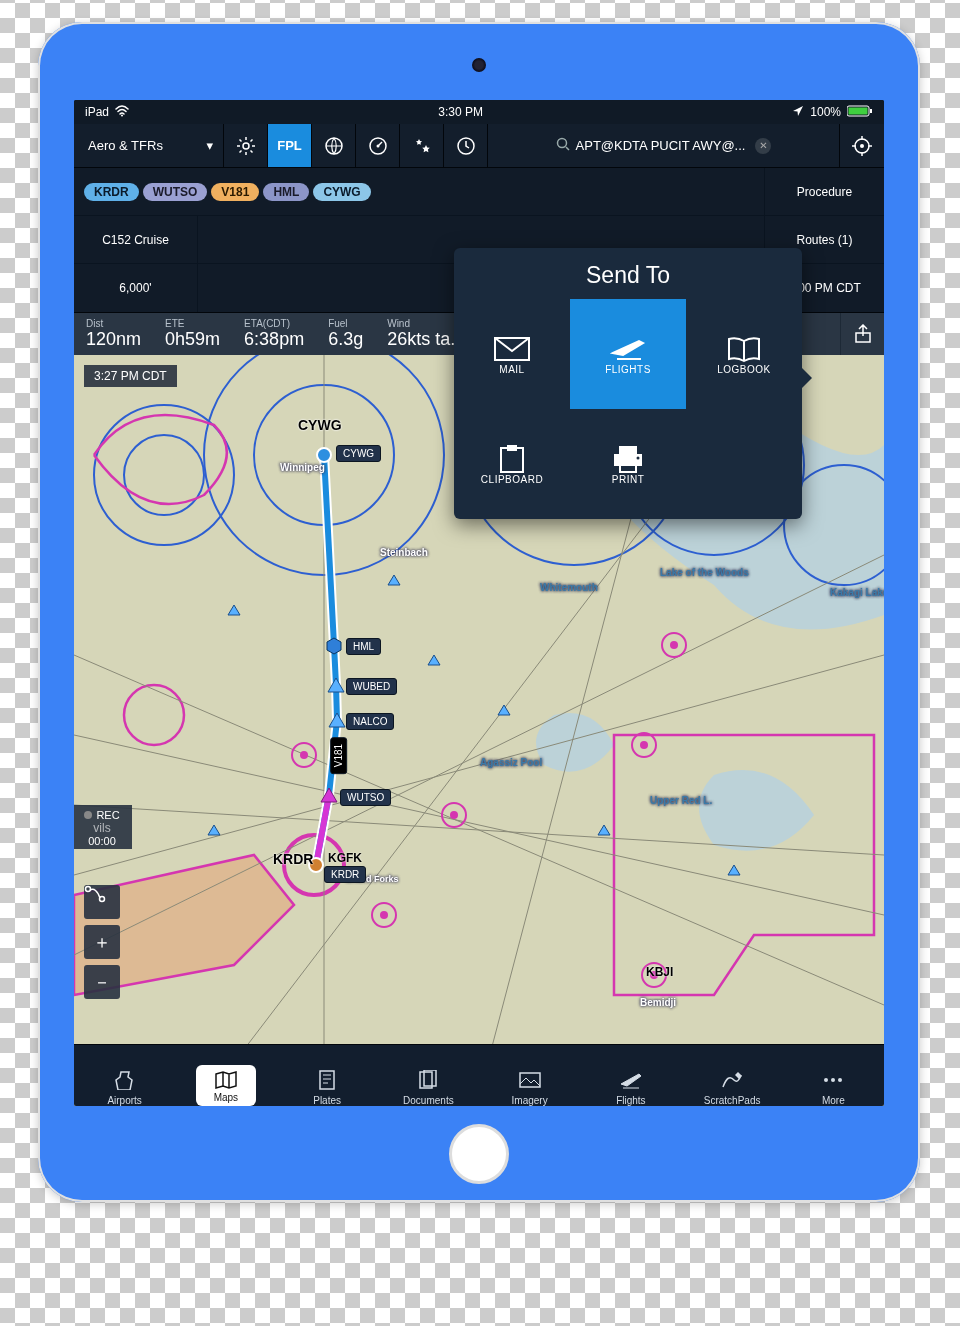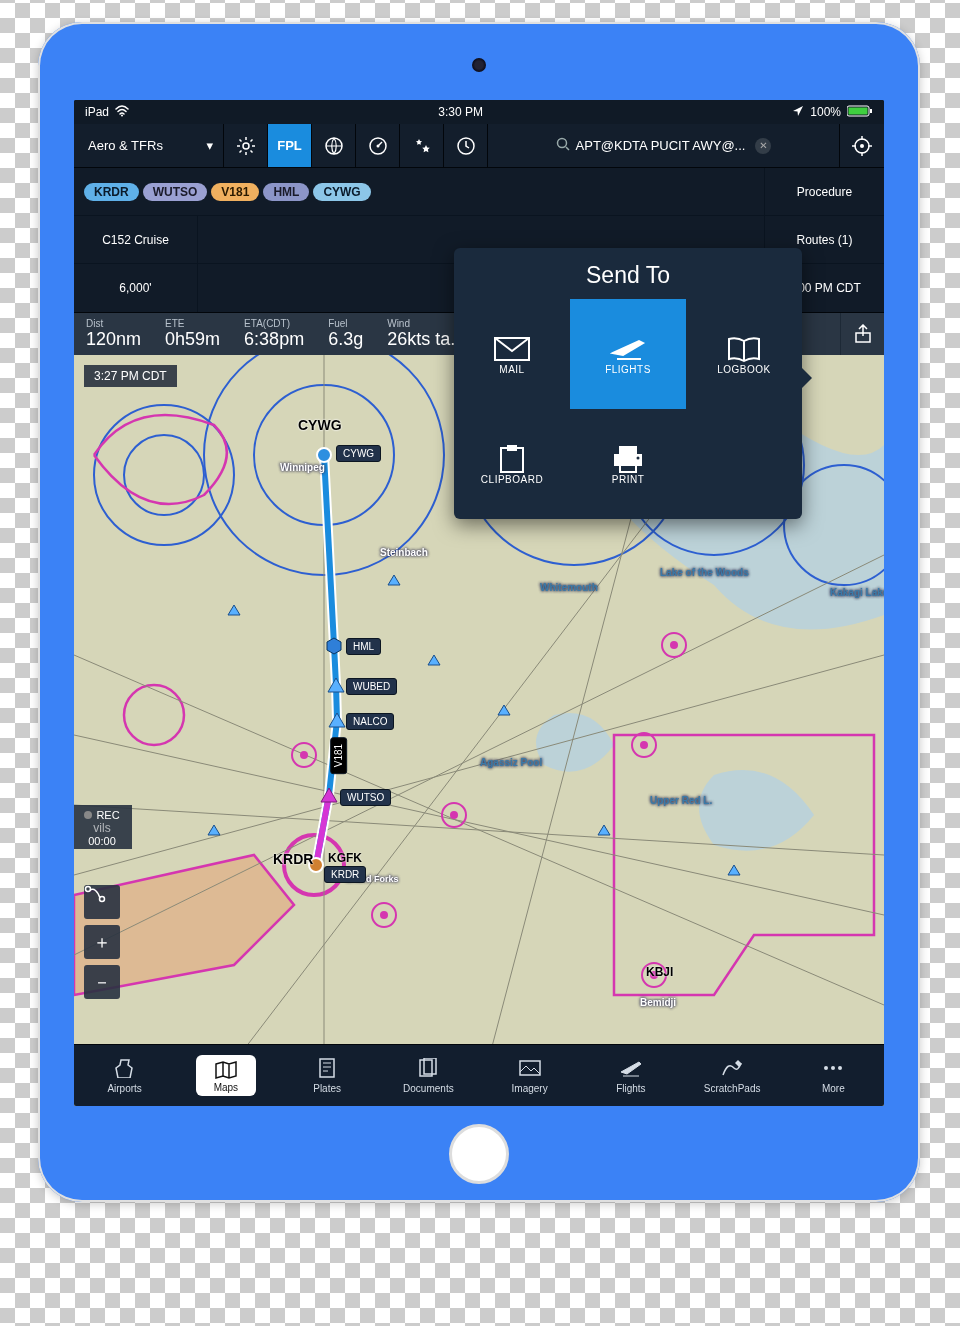--- a/index.html
+++ b/index.html
@@ -55,21 +55,21 @@
 .popover { position:absolute; left:380px; top:148px; width:348px; background:#1a2a3d; border-radius:6px; box-shadow:0 6px 20px rgba(0,0,0,.5); color:#fff; z-index:50; }
 .popover .tri { position:absolute; right:-10px; top:120px; width:0;height:0; border-top:10px solid transparent; border-bottom:10px solid transparent; border-left:10px solid #1a2a3d;}
 .popover h3 { text-align:center; padding:14px 0 10px; font-weight:400; font-size:23px;}
 .popgrid { display:grid; grid-template-columns: repeat(3,1fr); }
 .popgrid .pc { height:110px; display:flex; flex-direction:column; align-items:center; justify-content:center; font-size:10px; letter-spacing:.5px;}
 .popgrid .pc.active { background:#1A8CDE; }
 .popgrid .pc svg { width:38px; height:30px; }
 
 
 .tabbar { position:absolute; bottom:0; left:0; right:0; height:62px; background:#121e2e; display:flex; border-top:1px solid #02060b;}
-.tabbar .tab { flex:1; display:flex; flex-direction:column; align-items:center; justify-content:center; gap:5px; color:#d5dde6; font-size:10px;}
+.tabbar .tab { flex:1; display:flex; flex-direction:column; align-items:center; justify-content:flex-end; gap:5px; color:#d5dde6; font-size:10px;}
 .tabbar .tab.active { color:#111; }
 .tabbar .tab.active .pill { background:#fff; border-radius:6px; padding:5px 18px 3px; display:flex; flex-direction:column; align-items:center; gap:2px;}
 .tabbar svg { width:24px; height:20px; }
 
 .tri-wp { fill:#59b0ff; stroke:#1a4e8a; stroke-width:1; }
 .vorhex { fill:#2f7fd8; stroke:#0b3560; stroke-width:1;}
 </style>
 </head>
 <body>
 

